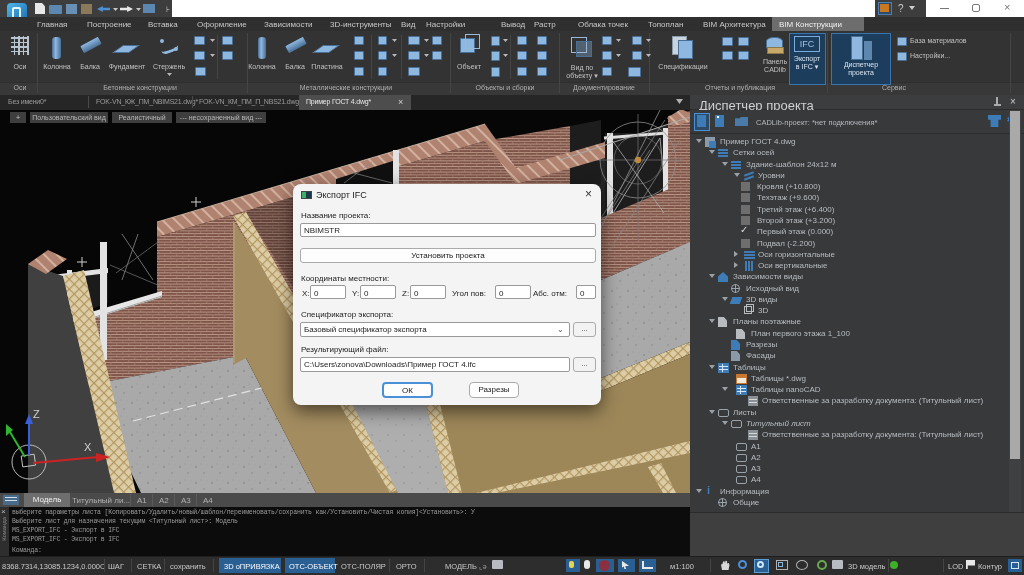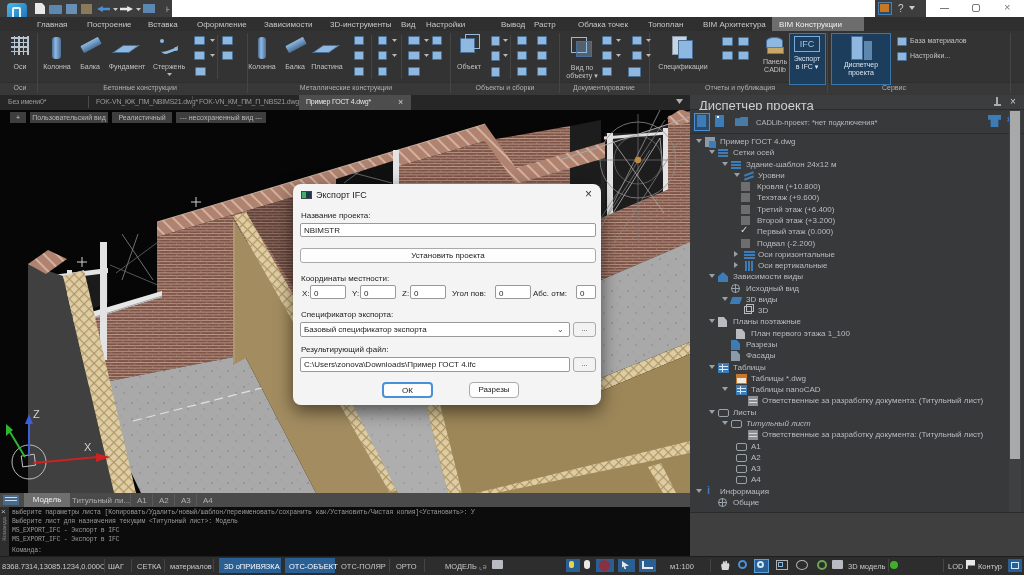--- a/index.html
+++ b/index.html
@@ -467,21 +467,21 @@
   <div class="abs" style="left:690px;top:512px;width:334px;height:44px;background:#3f3f3f;border-top:1px solid #2a2a2a;"></div>
 
   <div class="abs" style="left:0;top:556px;width:1024px;height:19px;background:#2d2d2d;border-top:1px solid #1e1e1e;"></div>
   <div id="statusbar" style="position:absolute;left:0;top:556px;width:1024px;height:19px;font-size:7.5px;color:#c9c9c9;">
     <span class="abs" style="left:2px;top:6px;">8368.7314,13085.1234,0.000С</span>
     <span class="abs" style="left:108px;top:6px;">ШАГ</span>
     <span class="abs" style="left:104px;top:3px;width:1px;height:13px;background:#444;"></span>
     <span class="abs" style="left:131px;top:3px;width:1px;height:13px;background:#444;"></span>
     <span class="abs" style="left:137px;top:6px;">СЕТКА</span>
     <span class="abs" style="left:164px;top:3px;width:1px;height:13px;background:#444;"></span>
-    <span class="abs" style="left:170px;top:6px;">материалов</span>
+    <span class="abs" style="left:170px;top:6px;">сохранить</span>
     <span class="abs" style="left:213px;top:3px;width:1px;height:13px;background:#444;"></span>
     <span class="abs" style="left:219px;top:2px;width:62px;height:15px;background:#2a5f94;"></span>
     <span class="abs" style="left:224px;top:6px;color:#fff;">3D оПРИВЯЗКА</span>
     <span class="abs" style="left:285px;top:2px;width:50px;height:15px;background:#2a5f94;"></span>
     <span class="abs" style="left:289px;top:6px;color:#fff;">ОТС-ОБЪЕКТ</span>
     <span class="abs" style="left:341px;top:6px;">ОТС-ПОЛЯР</span>
     <span class="abs" style="left:389px;top:3px;width:1px;height:13px;background:#444;"></span>
     <span class="abs" style="left:396px;top:6px;">ОРТО</span>
     <span class="abs" style="left:424px;top:3px;width:1px;height:13px;background:#444;"></span>
     <span class="abs" style="left:445px;top:6px;">МОДЕЛЬ</span>

